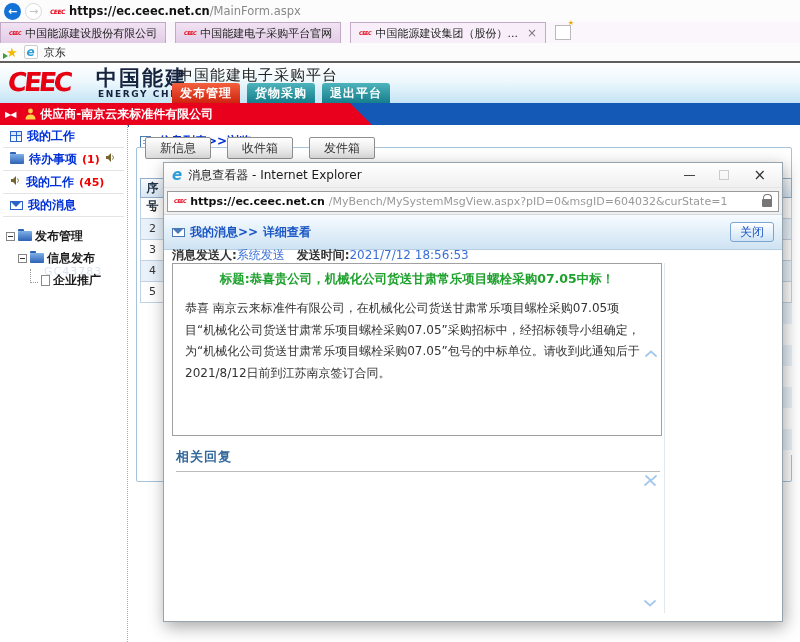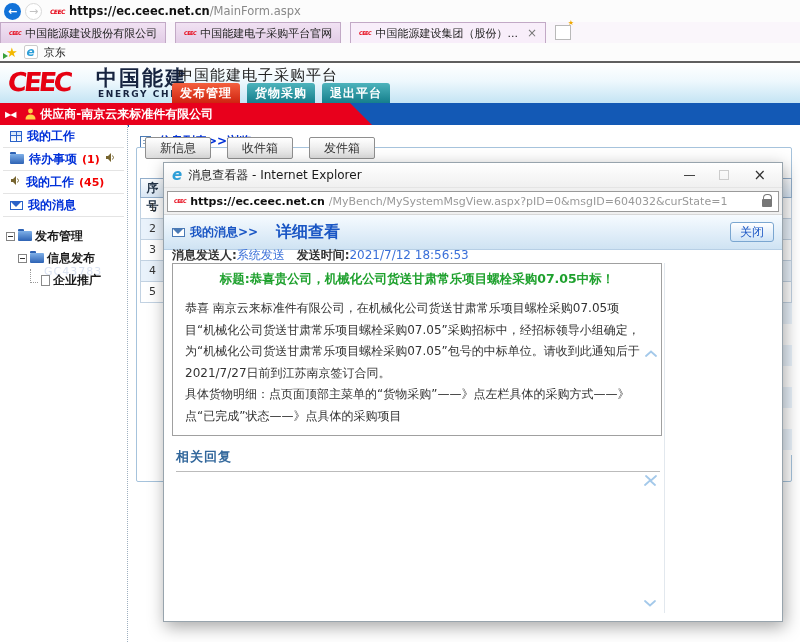--- a/index.html
+++ b/index.html
@@ -106,21 +106,21 @@
   .url-fav{color:#e60012;font-weight:900;font-size:5px;letter-spacing:-.5px;transform:skewX(-8deg);flex:none;}
   .url-host{font-size:11px;color:#111;font-weight:700;white-space:nowrap;}
   .url-path{font-size:11px;color:#999;white-space:nowrap;overflow:hidden;flex:1;}
   .lock{width:10px;height:8px;background:#777;border-radius:1px;position:relative;flex:none;margin-left:auto;margin-top:4px;}
   .lock::before{content:"";position:absolute;left:1px;top:-5px;width:7px;height:5px;border:1.5px solid #777;border-bottom:none;border-radius:4px 4px 0 0;}
   .dlg-body{position:relative;height:406px;overflow:hidden;background:#fff;}
   .msg-hdr{height:28px;background:linear-gradient(#f6fbff,#cfe3f3);border-bottom:1px solid #b7cfe5;display:flex;align-items:center;padding:17px 8px;}
   .env.dlg-env{border-color:#4a7ab5;}
   .env.dlg-env::before{border-top-color:#4a7ab5;}
   .msg-sec{color:#1a56c4;font-weight:700;font-size:12px;margin-left:5px;}
-  .msg-link{color:#1a56c4;font-size:16px;margin-left:18px;font-weight:700;text-align:right;}
+  .msg-link{color:#1a56c4;font-size:12px;margin-left:5px;font-weight:700;text-align:right;}
   .close-btn{margin-left:auto;width:44px;height:20px;border:1px solid #7aa6d0;border-radius:3px;background:linear-gradient(#ffffff,#cfe4f6);color:#1a56c4;font-size:12px;text-align:center;line-height:18px;}
   .meta-line{position:absolute;left:8px;top:32px;font-size:12px;}
   .meta-label{color:#333;font-weight:700;}
   .meta-val{color:#3a6fd8;}
   .msg-box{position:absolute;left:8px;top:48px;width:490px;height:173px;border:1px solid #a0a0a0;background:#fff;}
   .msg-title{text-align:center;color:#1fa12e;font-weight:700;font-size:12.5px;margin-top:7px;}
   .msg-body{padding:10px 12px 0 12px;font-size:12px;color:#333;line-height:1.8;}
   .col-line{position:absolute;left:500px;top:48px;height:350px;border-left:1px solid #e2e8ee;}
   .replies-label{position:absolute;left:12px;top:233px;color:#33689c;font-weight:700;font-size:13px;letter-spacing:1px;}
   .replies-hr{position:absolute;left:12px;top:256px;width:484px;border-top:1px solid #bbb;}
@@ -302,22 +302,21 @@
         <span class="msg-link">详细查看</span>
         <div class="close-btn">关闭</div>
       </div>
       <div class="meta-line">
         <span class="meta-label">消息发送人:</span><span class="meta-val">系统发送</span>
         <span class="meta-label" style="margin-left:8px;">发送时间:</span><span class="meta-val">2021/7/12 18:56:53</span>
       </div>
       <div class="msg-box">
         <div class="msg-title">标题:恭喜贵公司，机械化公司货送甘肃常乐项目螺栓采购07.05中标！</div>
         <div class="msg-body">
-          <div>恭喜 南京云来标准件有限公司，在机械化公司货送甘肃常乐项目螺栓采购07.05项目“机械化公司货送甘肃常乐项目螺栓采购07.05”采购招标中，经招标领导小组确定，为“机械化公司货送甘肃常乐项目螺栓采购07.05”包号的中标单位。请收到此通知后于2021/7/27日前到江苏南京签订合同。</div>
-          <div>具体货物明细：点页面顶部主菜单的“货物采购”——》点左栏具体的采购方式——》点“已完成”状态——》点具体的采购项目</div>
+          <div>恭喜 南京云来标准件有限公司，在机械化公司货送甘肃常乐项目螺栓采购07.05项目“机械化公司货送甘肃常乐项目螺栓采购07.05”采购招标中，经招标领导小组确定，为“机械化公司货送甘肃常乐项目螺栓采购07.05”包号的中标单位。请收到此通知后于2021/8/12日前到江苏南京签订合同。</div>
         </div>
         <span class="chev up1">
             <svg width="12" height="8" viewBox="0 0 12 8">
               <polyline points="1,6 6,1.5 11,6" fill="none" stroke="#a4c9ea" stroke-width="1.8" stroke-linecap="round"></polyline>
             </svg>
           </span>
         <span class="chev down1">
             <svg width="12" height="8" viewBox="0 0 12 8">
               <polyline points="1,2 6,6.5 11,2" fill="none" stroke="#a4c9ea" stroke-width="1.8" stroke-linecap="round"></polyline>
             </svg>

